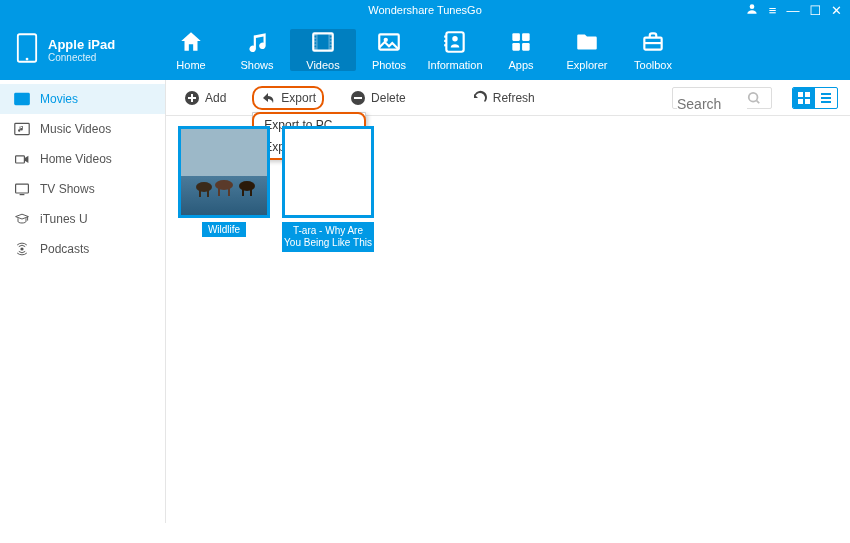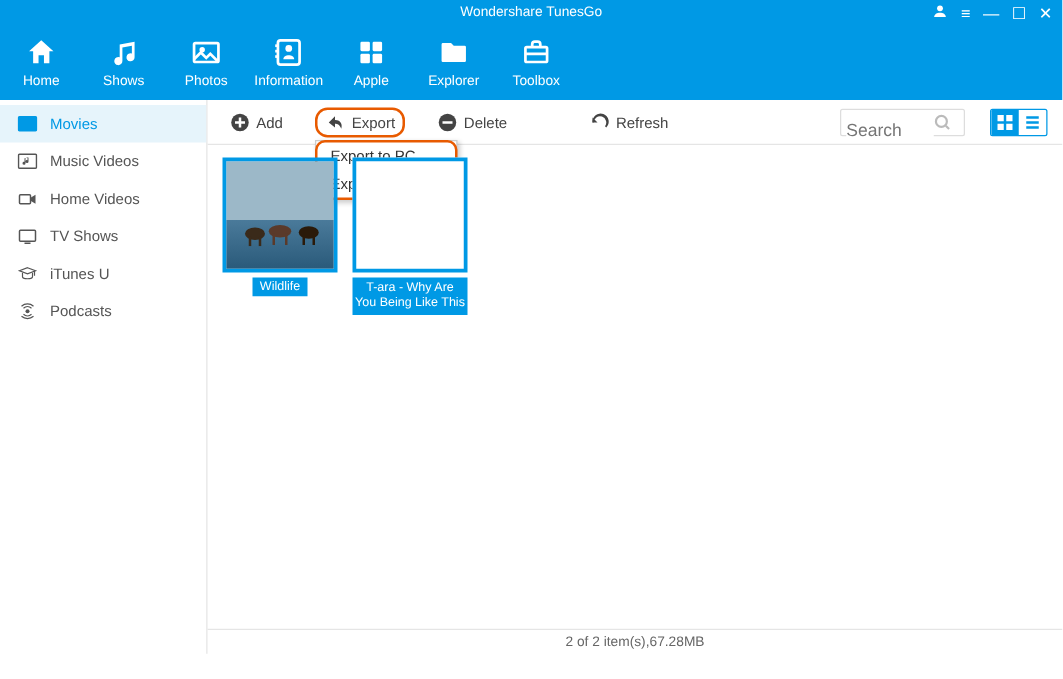--- a/index.html
+++ b/index.html
@@ -70,32 +70,60 @@
           <path d="M4 20c0-4 4-6 8-6s8 2 8 6"></path>
         </svg></span>
     <span>≡</span>
     <span>—</span>
     <span>☐</span>
     <span>✕</span>
   </div>
 </div>
 
 <div class="header">
+  <div class="device-box">
+    <span class="device-icon">
+      <svg viewBox="0 0 24 32">
+          <rect x="2" y="1" width="20" height="30" rx="2" fill="none" stroke="#fff" stroke-width="2"></rect>
+          <circle cx="12" cy="28" r="1.5" fill="#fff"></circle>
+        </svg>
+    </span>
+    <div class="device-text">
+      <div class="device-name">Apple iPad</div>
+      <div class="device-status">Connected</div>
+    </div>
+  </div>
   <div class="nav">
     <div class="nav-item">
       <svg viewBox="0 0 24 24">
           <path d="M12 3l9 8h-3v9h-4v-6h-4v6H6v-9H3z"></path>
         </svg>
       <span>Home</span>
     </div>
     <div class="nav-item">
       <svg viewBox="0 0 24 24">
           <path d="M9 18V6l11-2v11.5a3 3 0 11-2-2.8V7l-7 1.3v10a3 3 0 11-2-2.8z"></path>
         </svg>
       <span>Shows</span>
+    </div>
+    <div class="nav-item active">
+      <svg viewBox="0 0 24 24">
+          <rect x="3" y="4" width="18" height="16" rx="1" fill="none" stroke="#fff" stroke-width="2"></rect>
+          <rect x="3" y="4" width="4" height="16" fill="#fff" opacity="0.3"></rect>
+          <rect x="17" y="4" width="4" height="16" fill="#fff" opacity="0.3"></rect>
+          <circle cx="5" cy="7" r="0.8" fill="#007fc0"></circle>
+          <circle cx="5" cy="10" r="0.8" fill="#007fc0"></circle>
+          <circle cx="5" cy="13" r="0.8" fill="#007fc0"></circle>
+          <circle cx="5" cy="16" r="0.8" fill="#007fc0"></circle>
+          <circle cx="19" cy="7" r="0.8" fill="#007fc0"></circle>
+          <circle cx="19" cy="10" r="0.8" fill="#007fc0"></circle>
+          <circle cx="19" cy="13" r="0.8" fill="#007fc0"></circle>
+          <circle cx="19" cy="16" r="0.8" fill="#007fc0"></circle>
+        </svg>
+      <span>Videos</span>
     </div>
     <div class="nav-item">
       <svg viewBox="0 0 24 24">
           <rect x="3" y="5" width="18" height="14" rx="1" fill="none" stroke="#fff" stroke-width="2"></rect>
           <circle cx="9" cy="10" r="2" fill="#fff"></circle>
           <path d="M3 17l5-5 4 4 3-3 6 6" fill="none" stroke="#fff" stroke-width="2"></path>
         </svg>
       <span>Photos</span>
     </div>
     <div class="nav-item">
@@ -109,21 +137,21 @@
         </svg>
       <span>Information</span>
     </div>
     <div class="nav-item">
       <svg viewBox="0 0 24 24">
           <rect x="4" y="4" width="7" height="7" rx="1"></rect>
           <rect x="13" y="4" width="7" height="7" rx="1"></rect>
           <rect x="4" y="13" width="7" height="7" rx="1"></rect>
           <rect x="13" y="13" width="7" height="7" rx="1"></rect>
         </svg>
-      <span>Apple</span>
+      <span>Apps</span>
     </div>
     <div class="nav-item">
       <svg viewBox="0 0 24 24">
           <path d="M3 6a1 1 0 011-1h6l2 2h8a1 1 0 011 1v10a1 1 0 01-1 1H4a1 1 0 01-1-1z"></path>
         </svg>
       <span>Explorer</span>
     </div>
     <div class="nav-item">
       <svg viewBox="0 0 24 24">
           <rect x="4" y="8" width="16" height="11" rx="1" fill="none" stroke="#fff" stroke-width="2"></rect>
@@ -264,17 +292,14 @@
             </svg>
         </div>
         <div class="thumb-label">Wildlife</div>
       </div>
       <div class="thumb">
         <div class="thumb-img blank"></div>
         <div class="thumb-label wide">T-ara - Why Are You Being Like This</div>
       </div>
     </div>
 
-    <div class="statusbar">
-      <span>2 of 2 item(s),67.28MB</span>
-    </div>
   </div>
 </div>
 
 </body></html>

